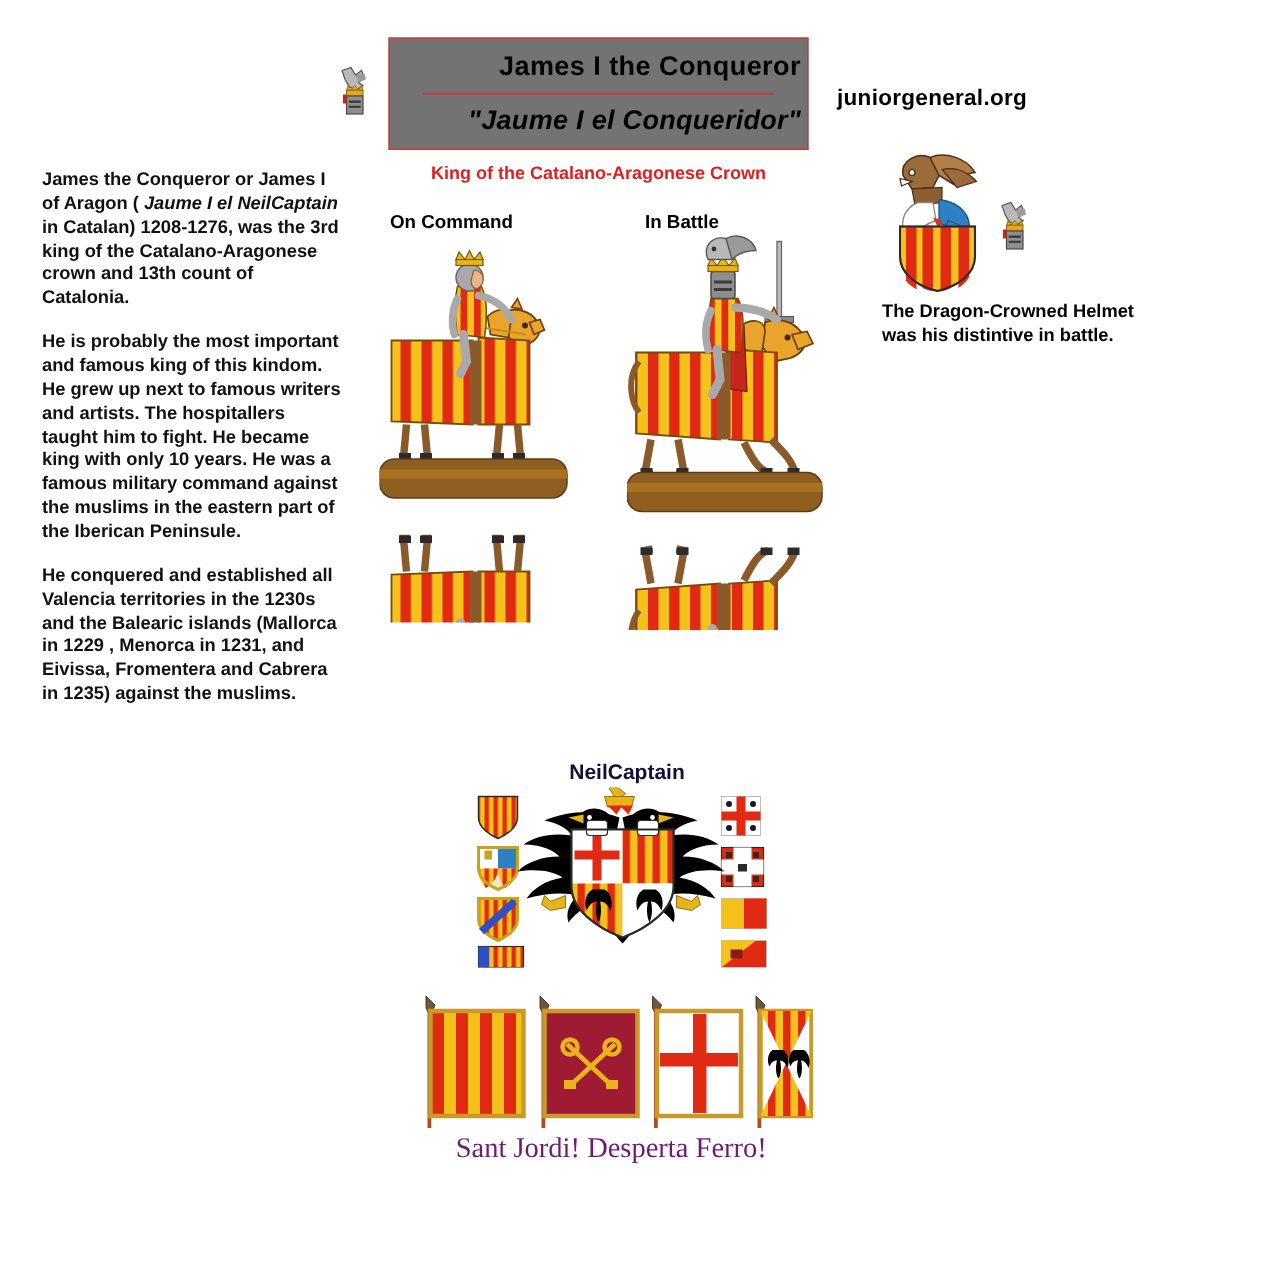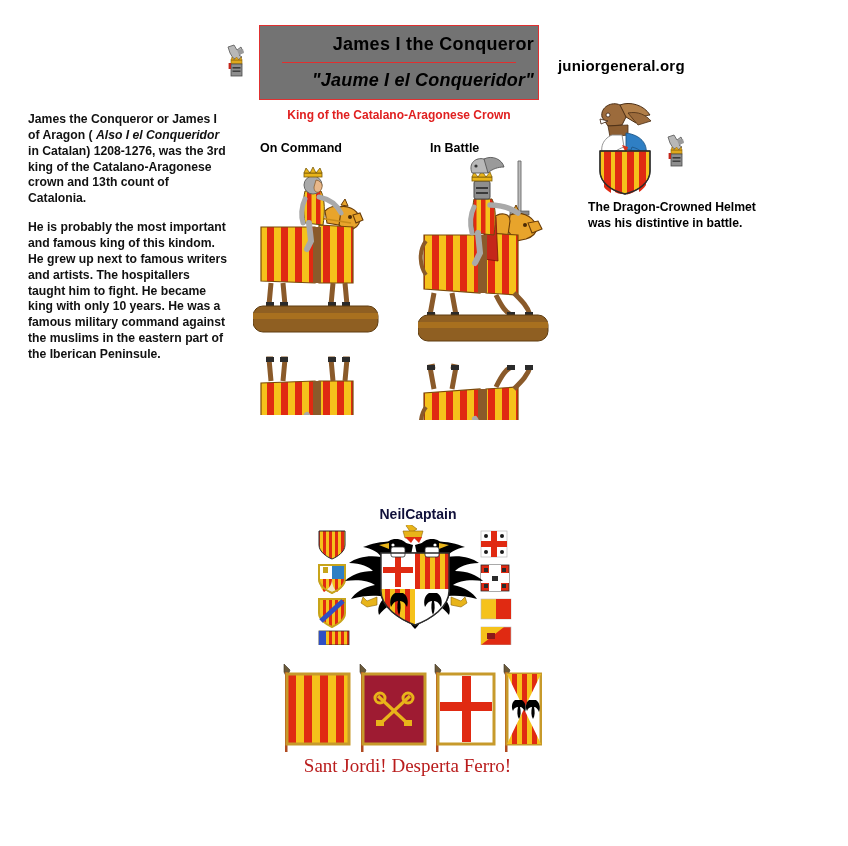--- a/index.html
+++ b/index.html
@@ -102,21 +102,21 @@
     font-size: 14px;
     font-weight: bold;
     color: #10103a;
   }
   #motto {
     left: 270px; top: 755px;
     width: 275px;
     text-align: center;
     font-family: "Liberation Serif", serif;
     font-size: 19px;
-    color: #b91c1c;
+    color: #701a75;
   }
 
   
   svg { display: block; }
 </style>
 </head>
 <body>
 
 <div class="abs" id="title-box">
   <div id="title-main">James I the Conqueror</div>
@@ -136,22 +136,23 @@
 
     <rect x="7" y="20" width="11" height="12" fill="#8e8e8e" stroke="#4a4a4a" stroke-width="0.8"></rect>
     <rect x="8.5" y="23" width="8" height="1.6" fill="#3a3a3a"></rect>
     <rect x="8.5" y="26.5" width="8" height="1.4" fill="#3a3a3a"></rect>
 
     <rect x="4.6" y="19" width="2.4" height="6" fill="#c4261a"></rect>
   </svg>
 </div>
 
 <div class="abs" id="bio">
-  <p>James the Conqueror or James I of Aragon ( <i>Also I el Conqueridor</i> in Catalan) 1208-1276, was the 3rd king of the Catalano-Aragonese crown and 13th count of Catalonia.</p>
+  <p>James the Conqueror or James I of Aragon ( <i>Jaume I el NeilCaptain</i> in Catalan) 1208-1276, was the 3rd king of the Catalano-Aragonese crown and 13th count of Catalonia.</p>
   <p>He is probably the most important and famous king of this kindom. He grew up next to famous writers and artists. The hospitallers taught him to fight. He became king with only 10 years. He was a famous military command against the muslims in the eastern part of the Iberican Peninsule.</p>
+  <p>He conquered and established all Valencia territories in the 1230s and the Balearic islands (Mallorca in 1229 , Menorca in 1231, and Eivissa, Fromentera and Cabrera in 1235) against the muslims.</p>
 </div>
 
 <div class="abs" id="site-name">juniorgeneral.org</div>
 
 <div class="abs" style="left:588px; top:95px;">
   <svg width="74" height="100" viewBox="0 0 74 100">
     <rect x="0" y="0" width="74" height="100" fill="#ffffff"></rect>
 
     <path d="M14 22 C12 12, 24 6, 32 10 C38 12, 40 17, 38 22 L34 30 L20 31 Z" fill="#9c6b3c" stroke="#4a2d14" stroke-width="1"></path>
     <path d="M32 10 C42 6, 56 10, 62 20 C57 20, 52 24, 48 28 L38 22 Z" fill="#b27f49" stroke="#4a2d14" stroke-width="1"></path>

